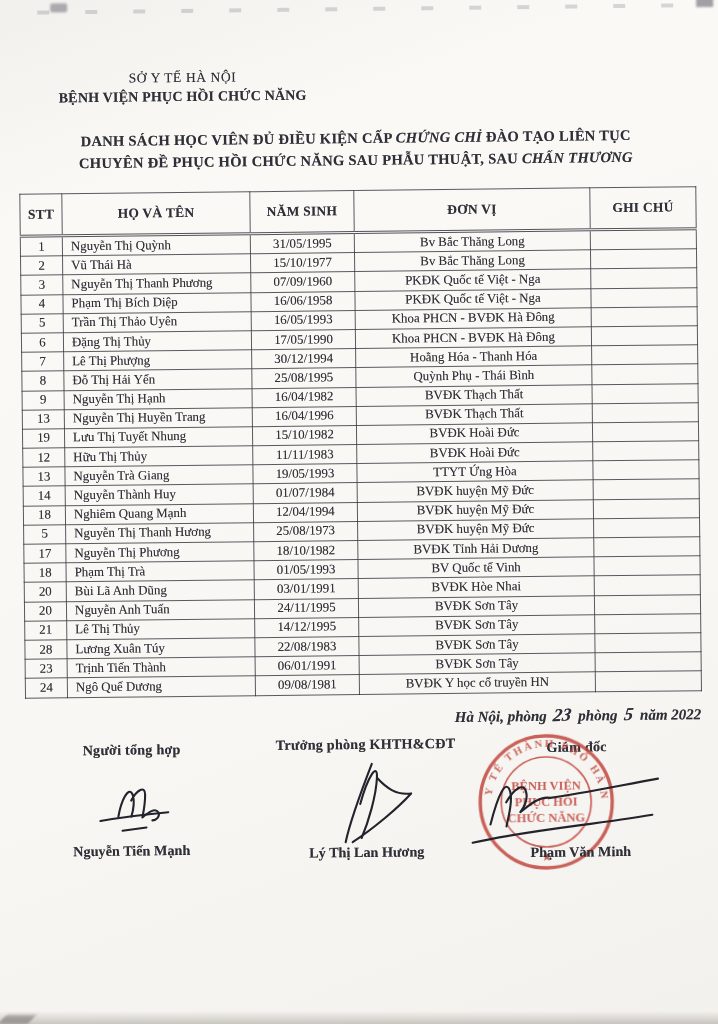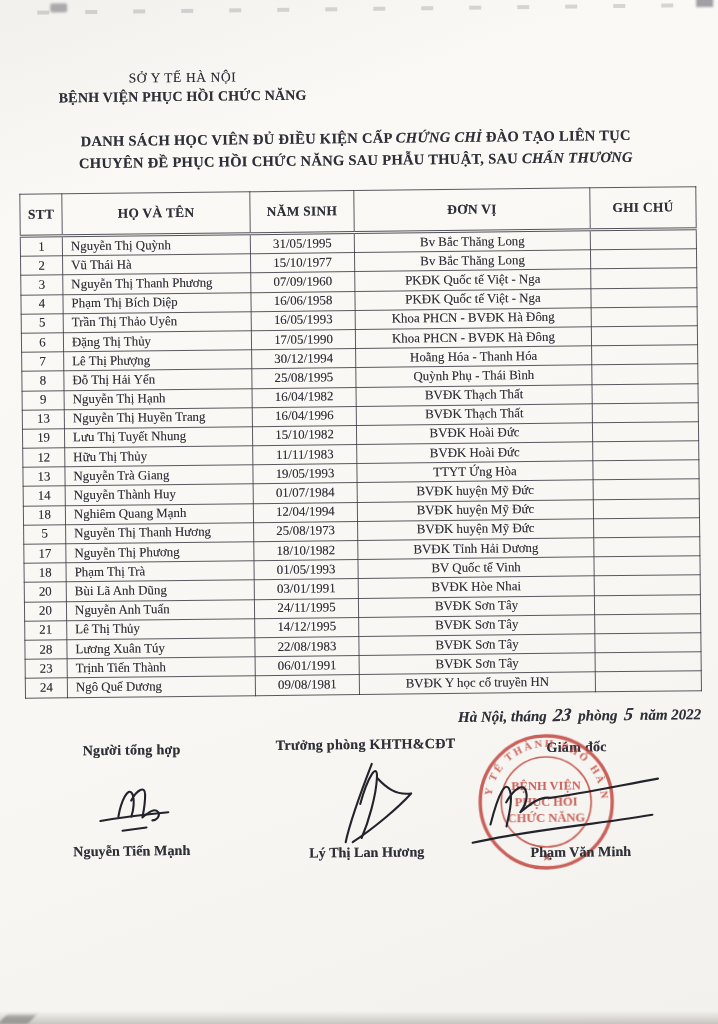--- a/index.html
+++ b/index.html
@@ -265,21 +265,21 @@
           <td class="c-stt txt">24</td>
           <td class="c-name txt">Ngô Quế Dương</td>
           <td class="c-dob txt">09/08/1981</td>
           <td class="c-unit txt">BVĐK Y học cổ truyền HN</td>
           <td class="c-note txt"></td>
         </tr>
       </tbody>
   </table>
 
   <div class="date-line txt">
-    <span>Hà Nội, tháng</span>
+    <span>Hà Nội, phòng</span>
     <span class="hand">23</span>
     <span>phòng</span>
     <span class="hand">5</span>
     <span>năm 2022</span>
   </div>
 
   <div class="role role-left txt">Người tổng hợp</div>
   <div class="role role-mid txt">Trưởng phòng KHTH&amp;CĐT</div>
   <div class="role role-right txt">Giám đốc</div>
 

